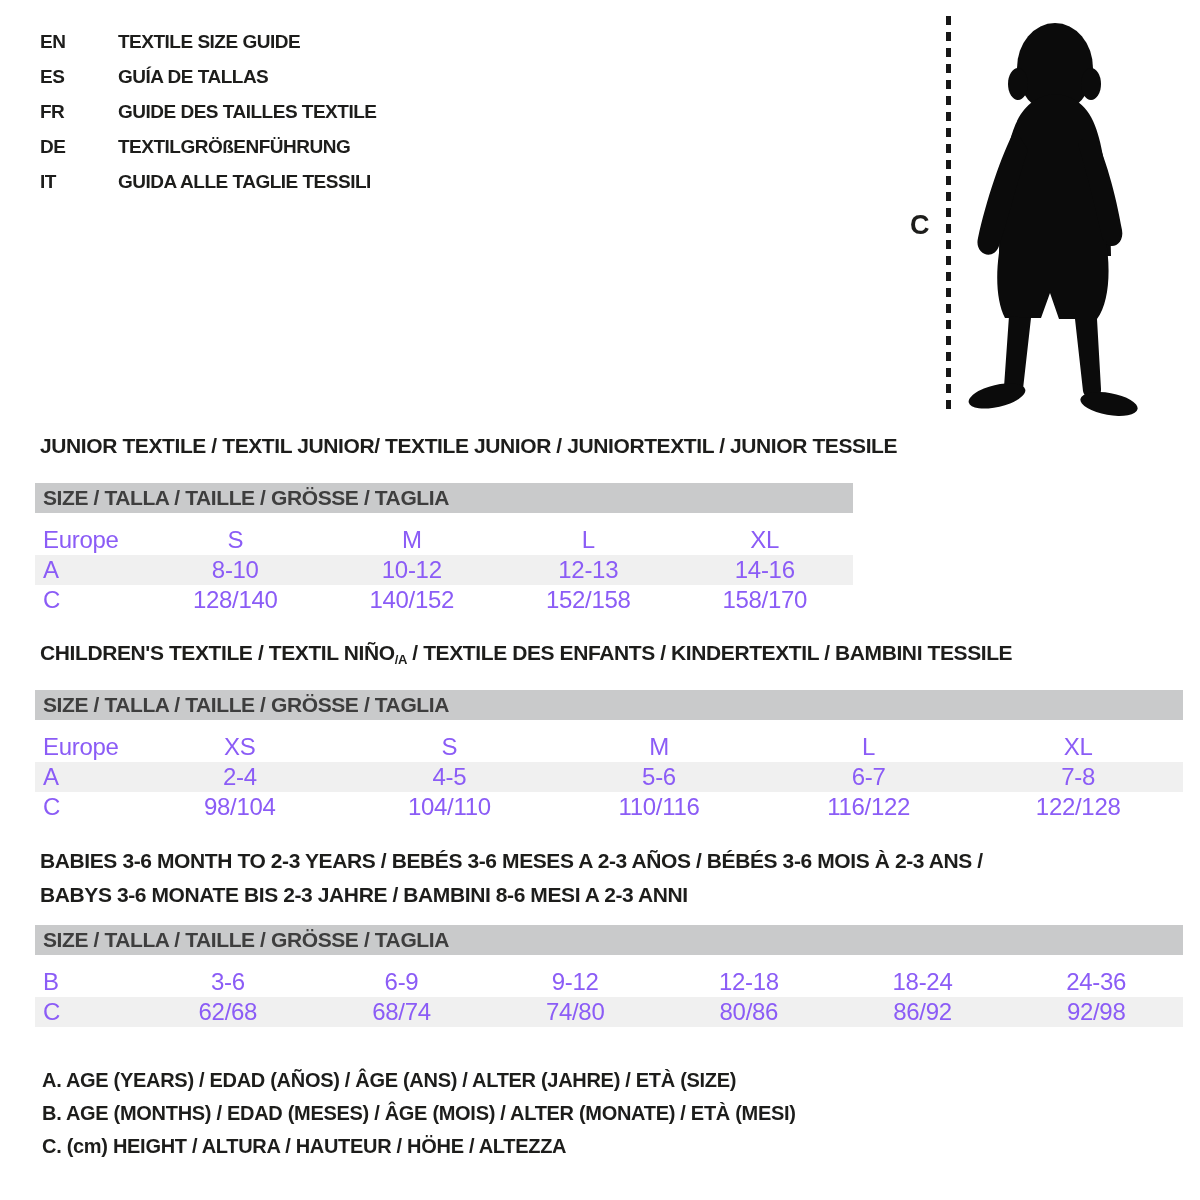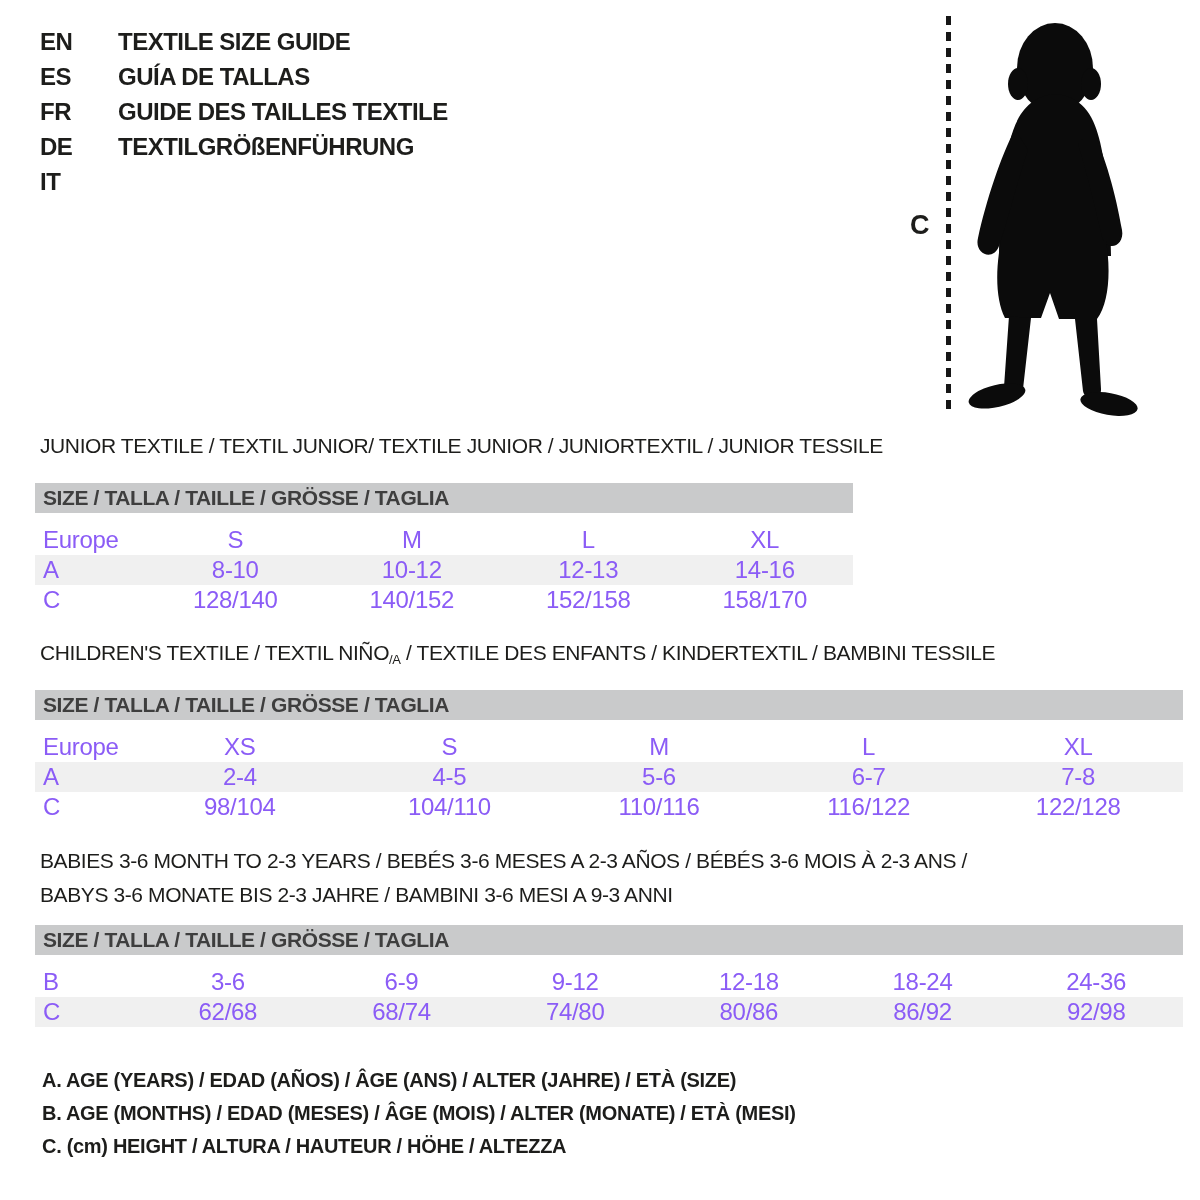--- a/index.html
+++ b/index.html
@@ -8,35 +8,35 @@
     font-family:"Liberation Sans", sans-serif;
     color:#1d1d1b;
     position:relative; overflow:hidden;
   }
   .abs { position:absolute; }
 
   
   .lang-block { left:40px; top:24px; }
   .lang-row { display:flex; height:35px; align-items:center; }
   .lang-code, .lang-label {
-    font-weight:700; font-size:24px; letter-spacing:-0.5px; white-space:nowrap;
+    font-weight:700; font-size:19px; letter-spacing:-0.5px; white-space:nowrap;
   }
   .lang-code { width:78px; }
 
   
   .measure-line {
     left:946px; top:16px; width:5px; height:400px;
     background:repeating-linear-gradient(to bottom, #161616 0px, #161616 9px, transparent 9px, transparent 16px);
   }
   .measure-label { left:910px; top:210px; font-size:27px; font-weight:700; }
   .figure-svg { left:953px; top:14px; }
 
   
   .section-title {
-    font-size:21px; font-weight:400; letter-spacing:-0.4px; white-space:nowrap;
+    font-size:21px; font-weight:700; letter-spacing:-0.4px; white-space:nowrap;
   }
   .title-junior   { left:40px; top:434px; }
   .title-children { left:40px; top:641px; }
   .title-babies   { left:40px; top:844px; line-height:34px; }
   .title-sub { font-size:0.62em; position:relative; top:0.28em; }
 
   
   .size-table { background:transparent; }
   .table-junior   { left:35px; top:483px; width:818px; }
   .table-children { left:35px; top:690px; width:1148px; }
@@ -77,20 +77,21 @@
   <div class="lang-row">
     <span class="lang-code">FR</span>
     <span class="lang-label">GUIDE DES TAILLES TEXTILE</span>
   </div>
   <div class="lang-row">
     <span class="lang-code">DE</span>
     <span class="lang-label">TEXTILGRÖßENFÜHRUNG</span>
   </div>
   <div class="lang-row">
     <span class="lang-code">IT</span>
+    <span class="lang-label">GUIDA ALLE TAGLIE TESSILI</span>
   </div>
 </div>
 
 <div class="abs measure-line"></div>
 <div class="abs measure-label">C</div>
 <svg class="abs figure-svg" width="195" height="405" viewBox="0 0 195 405">
   <g fill="#0b0b0b">
     <ellipse cx="102" cy="54" rx="38" ry="45"></ellipse>
     <ellipse cx="65" cy="70" rx="10" ry="16"></ellipse>
     <ellipse cx="138" cy="70" rx="10" ry="16"></ellipse>
@@ -161,21 +162,21 @@
       <div class="cell">104/110</div>
       <div class="cell">110/116</div>
       <div class="cell">116/122</div>
       <div class="cell">122/128</div>
     </div>
   </div>
 </div>
 
 <div class="abs section-title title-babies">
   <div>BABIES 3-6 MONTH TO 2-3 YEARS / BEBÉS 3-6 MESES A 2-3 AÑOS / BÉBÉS 3-6 MOIS À 2-3 ANS /</div>
-  <div>BABYS 3-6 MONATE BIS 2-3 JAHRE / BAMBINI 3-6 MESI A 9-3 ANNI</div>
+  <div>BABYS 3-6 MONATE BIS 2-3 JAHRE / BAMBINI 8-6 MESI A 2-3 ANNI</div>
 </div>
 <div class="abs size-table table-babies">
   <div class="size-header">SIZE / TALLA / TAILLE / GRÖSSE / TAGLIA</div>
   <div class="rows">
     <div class="row">
       <div class="cell rowlabel">B</div>
       <div class="cell">3-6</div>
       <div class="cell">6-9</div>
       <div class="cell">9-12</div>
       <div class="cell">12-18</div>

